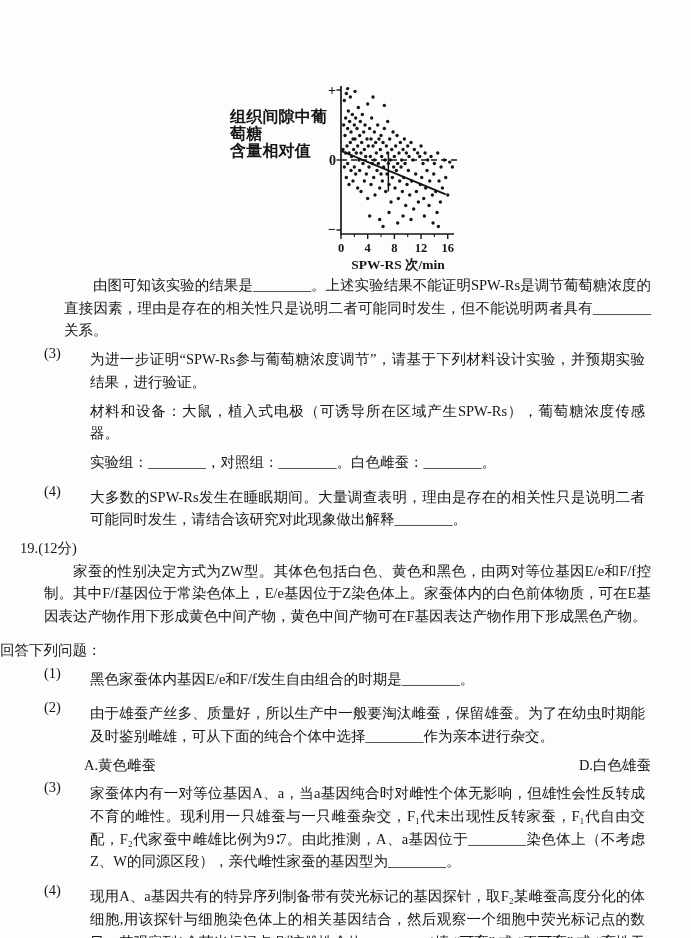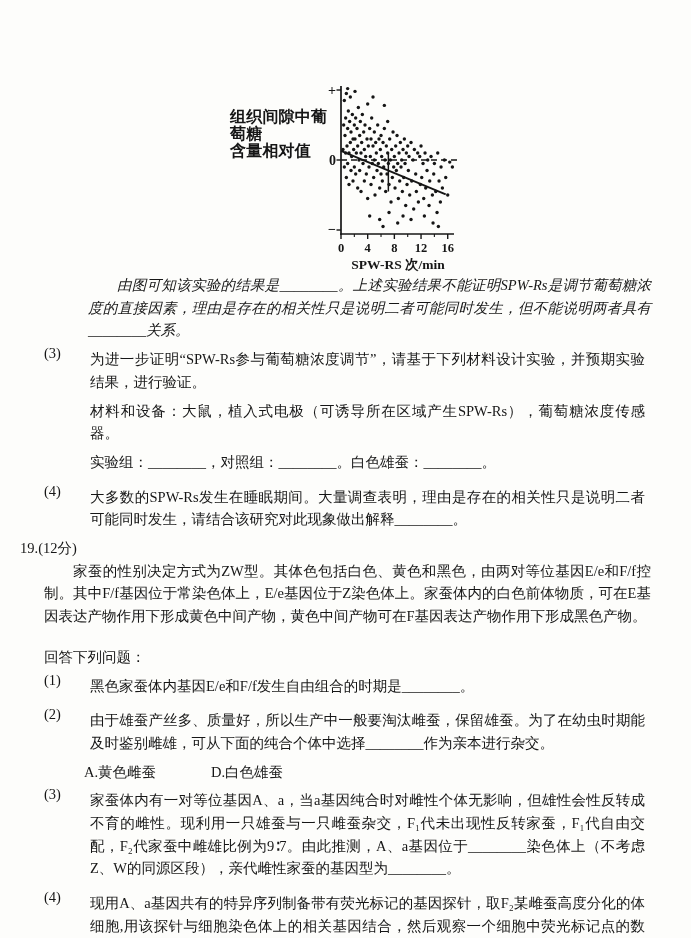--- a/index.html
+++ b/index.html
@@ -7,29 +7,29 @@
     position:relative;width:691px;height:938px;margin:0 auto;background:#fdfdfb;
     font-family:"Liberation Serif","DejaVu Serif",serif;color:#161616;
     font-size:14.5px;line-height:22.7px;overflow:hidden;text-align:justify;
   }
   
   .figure{position:relative;margin:82px 0 0 228px;width:262px;height:192px;}
   .figure svg{position:absolute;left:0;top:0;}
   .ylab{position:absolute;left:2px;top:26px;width:110px;font-size:16px;line-height:17px;
         font-weight:bold;text-align:left;letter-spacing:.2px;}
   
-  .para{margin:0 40px 0 88px;text-indent:29px;font-style:italic;}
+  .para{margin:0 40px 0 64px;text-indent:29px;}
   .item{display:flex;margin:0 40px 0 44px;}
   .item .mk{flex:0 0 40px;}
   .item .ct{flex:1;}
   .ct p{margin:6px;}
   .h19{margin-left:20px;}
-  .intro{margin:0 40px 18px 44px;text-indent:29px;}
-  .prompt{margin-left:44px;}
-  .opts{display:flex;margin-top:4px;}
+  .intro{margin:0 40px 11px 44px;text-indent:29px;}
+  .prompt{}
+  .opts{display:flex;margin-top:4px;justify-content:space-between;}
   .opts span{flex:0 0 127px;}
   .opts span:last-child{flex:0 0 auto;}
   .footer{position:absolute;left:0;top:936px;width:100%;text-align:center;
           font-size:14px;letter-spacing:2px;}
 </style>
 </head>
 <body>
 
 <div class="page">
 
@@ -239,21 +239,21 @@
       </svg>
   </div>
 
   <p class="para">由图可知该实验的结果是________。上述实验结果不能证明SPW-Rs是调节葡萄糖浓度的直接因素，理由是存在的相关性只是说明二者可能同时发生，但不能说明两者具有________关系。</p>
 
   <div class="item">
     <span class="mk">(3)</span>
     <div class="ct">
       <p>为进一步证明“SPW-Rs参与葡萄糖浓度调节”，请基于下列材料设计实验，并预期实验结果，进行验证。</p>
       <p>材料和设备：大鼠，植入式电极（可诱导所在区域产生SPW-Rs），葡萄糖浓度传感器。</p>
-      <p>实验组：________，对照组：________。白色雄蚕：________。</p>
+      <p>实验组：________，对照组：________。白色雌蚕：________。</p>
     </div>
   </div>
 
   <div class="item">
     <span class="mk">(4)</span>
     <div class="ct">
       <p>大多数的SPW-Rs发生在睡眠期间。大量调查表明，理由是存在的相关性只是说明二者可能同时发生，请结合该研究对此现象做出解释________。</p>
     </div>
   </div>
 

